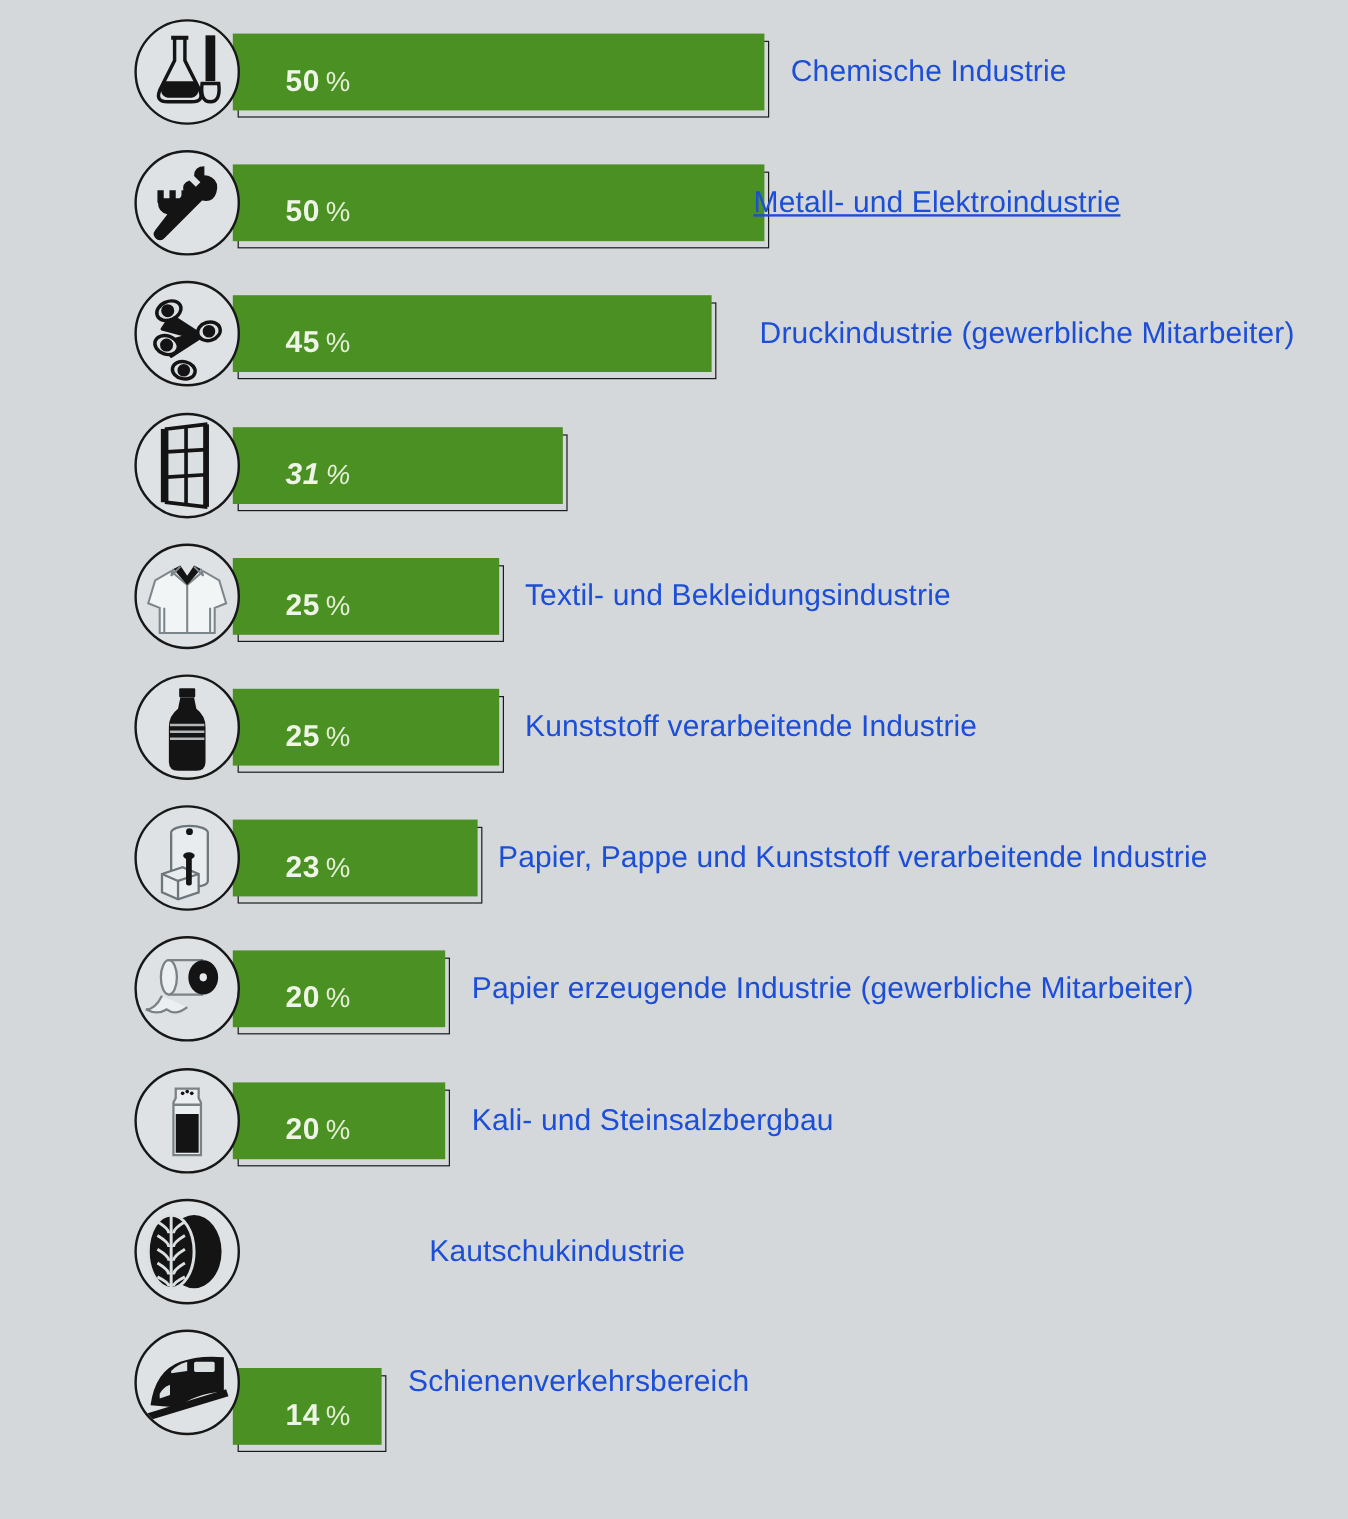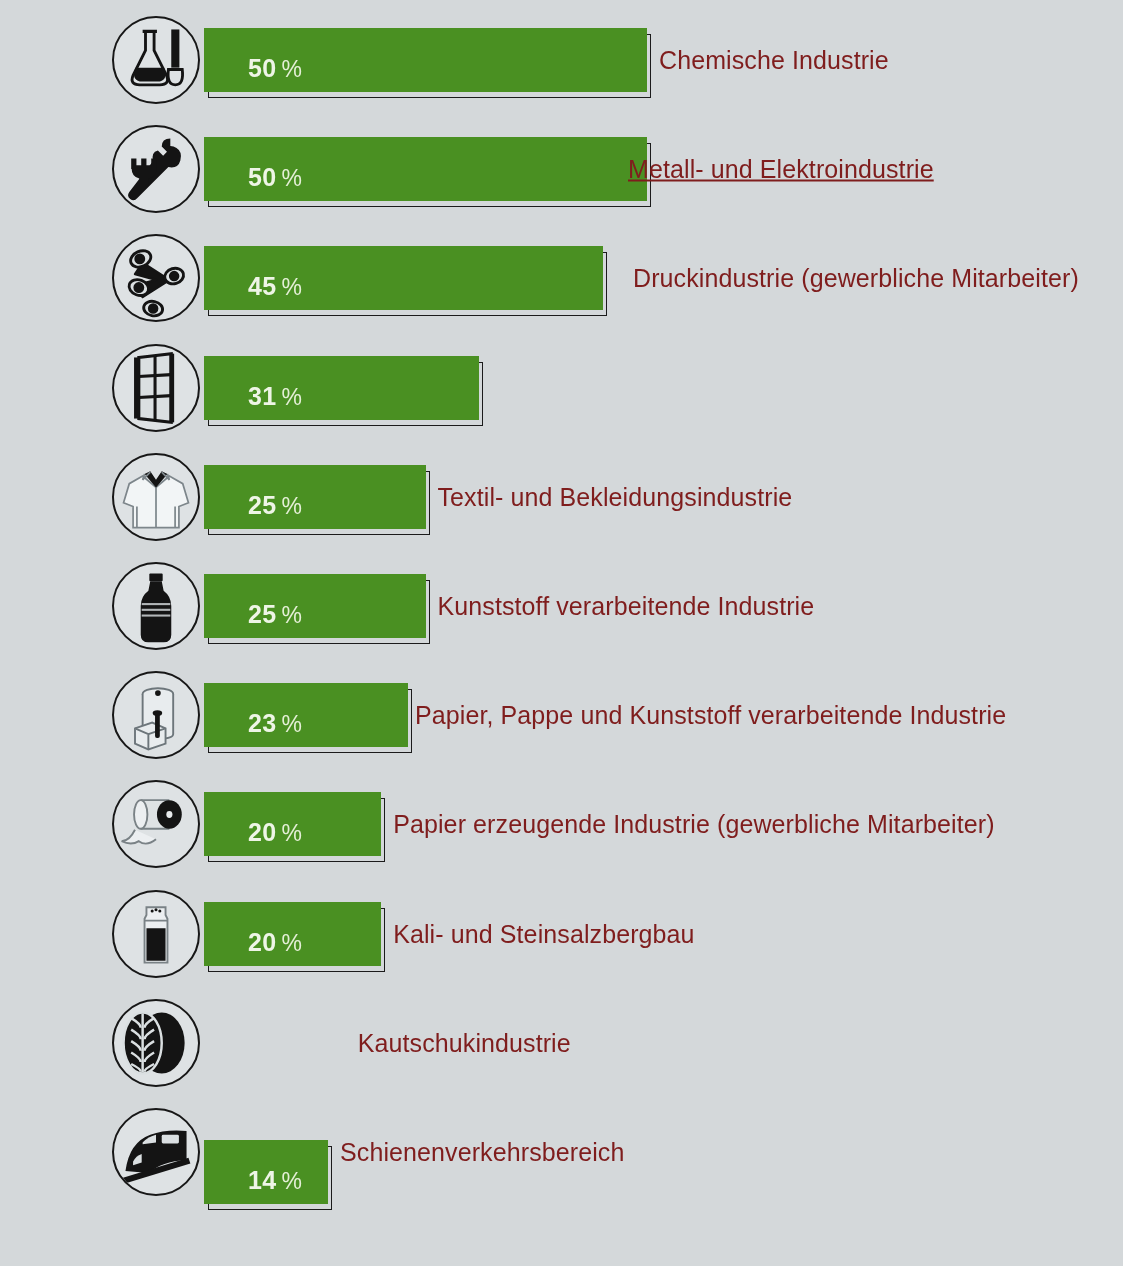--- a/index.html
+++ b/index.html
@@ -23,21 +23,21 @@
     position: absolute;
     left: 0;
     width: 1123px;
     height: 92px;
     display: block;
   }
 
   
   .bar-wrap {
     position: absolute;
-    left: 204px;
+    left: 194px;
     top: 14px;
     height: 80px;
   }
 
   .bar-outline {
     position: absolute;
     left: 4px;
     top: 6px;
     height: 64px;
     border: 1.6px solid #1b1b1b;
@@ -85,21 +85,21 @@
     z-index: 6;
   }
   .icon-badge svg { display: block; width: 100%; height: 100%; }
 
   
   .row-label {
     position: absolute;
     top: 50%;
     transform: translateY(-50%);
     font-size: 25px;
-    color: #7f1d1d;
+    color: #1d4ed8;
     white-space: nowrap;
     letter-spacing: 0.1px;
   }
 </style>
 </head>
 <body>
 
 <div id="chart">
     <div class="row" style="top: 14px;">
       <div class="bar-wrap" style="width: 449px;">
@@ -155,21 +155,21 @@
           <circle cx="26" cy="54" r="4.2" fill="#141414"></circle>
           <ellipse cx="41" cy="76" rx="10" ry="7.5" transform="rotate(12 41 76)"></ellipse>
           <circle cx="41" cy="76" r="4" fill="#141414"></circle>
         </g>
       </g>
     </svg>
       </div>
       <div class="row-label" style="left: 633px;">Druckindustrie (gewerbliche Mitarbeiter)</div>
     </div>
     <div class="row" style="top: 341.6px;">
-      <div class="bar-wrap" style="width: 280.66px;">
+      <div class="bar-wrap" style="width: 280.66px; font-style: italic;">
         <div class="bar-outline" style="width: 274.66px;"></div>
         <div class="bar-fill" style="width: 274.66px; background: rgb(74, 144, 34);"></div>
         <div class="bar-value"><span>31</span><span class="pct">%</span></div>
       </div>
       <div class="icon-badge">
     <svg viewBox="0 0 88 88">
       <g fill="none" stroke="#141414" stroke-width="3.2">
         <path d="M26 12 L60 8 L60 80 L26 76 Z" fill="#dadfe1"></path>
         <line x1="43" y1="10" x2="43" y2="78"></line>
         <line x1="26" y1="32" x2="60" y2="30"></line>

